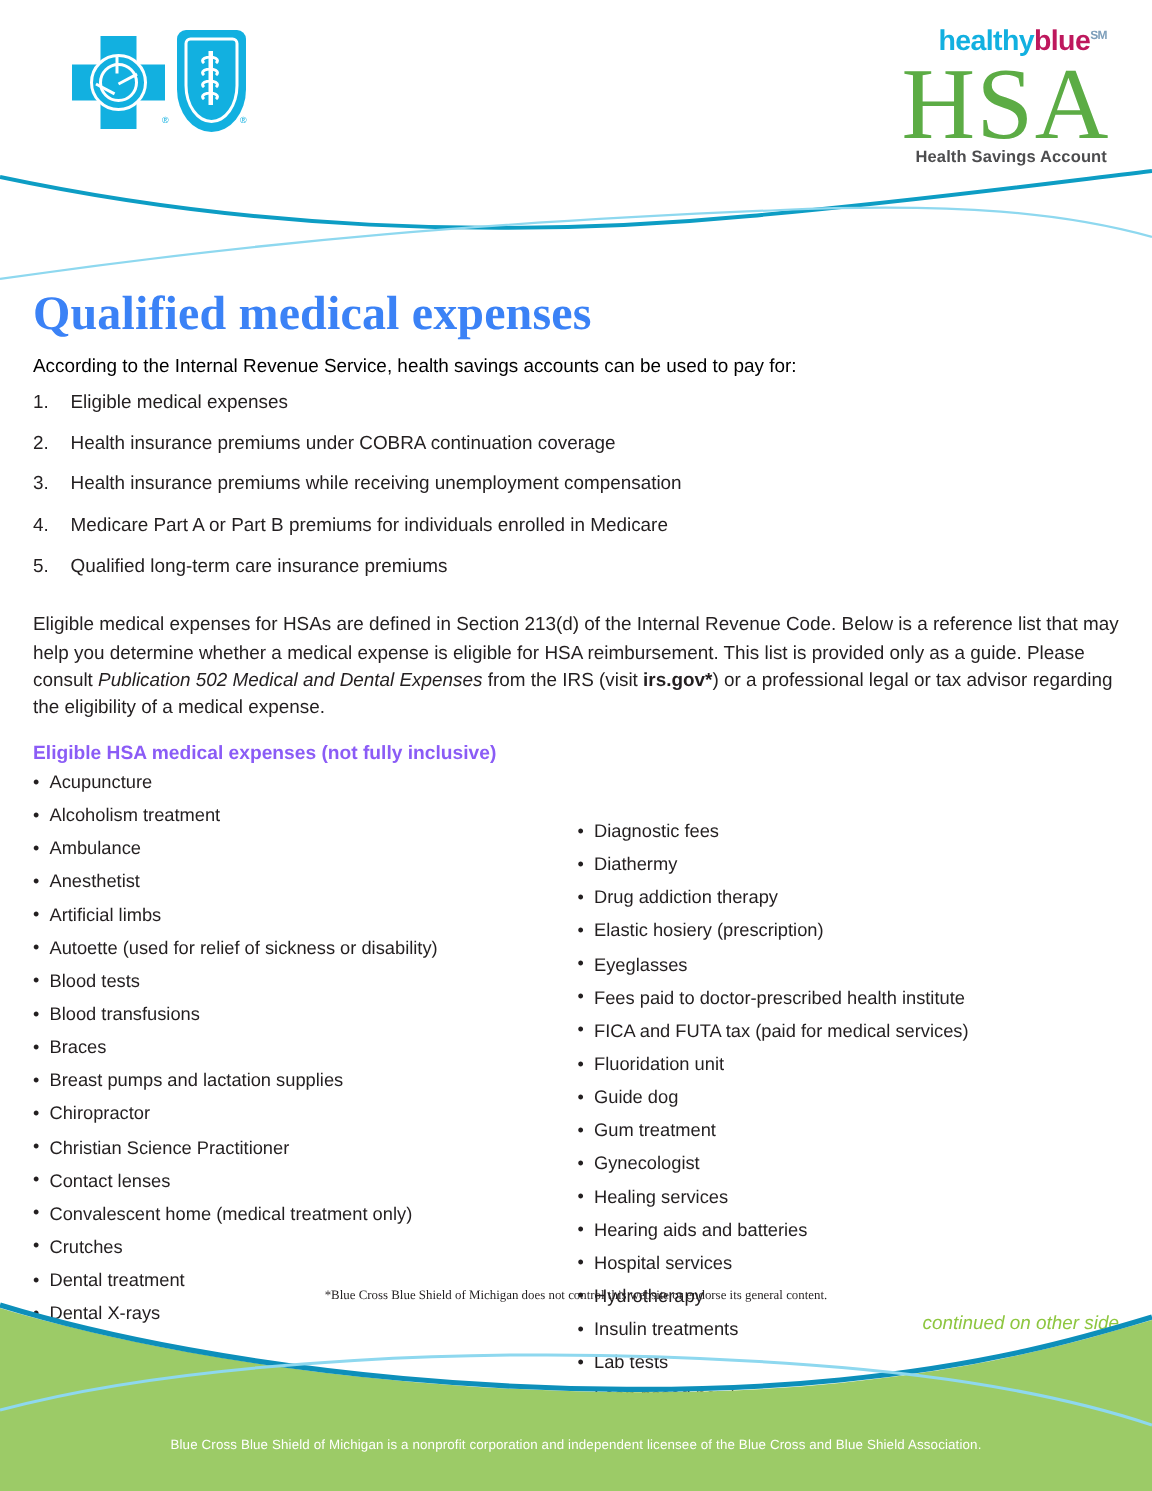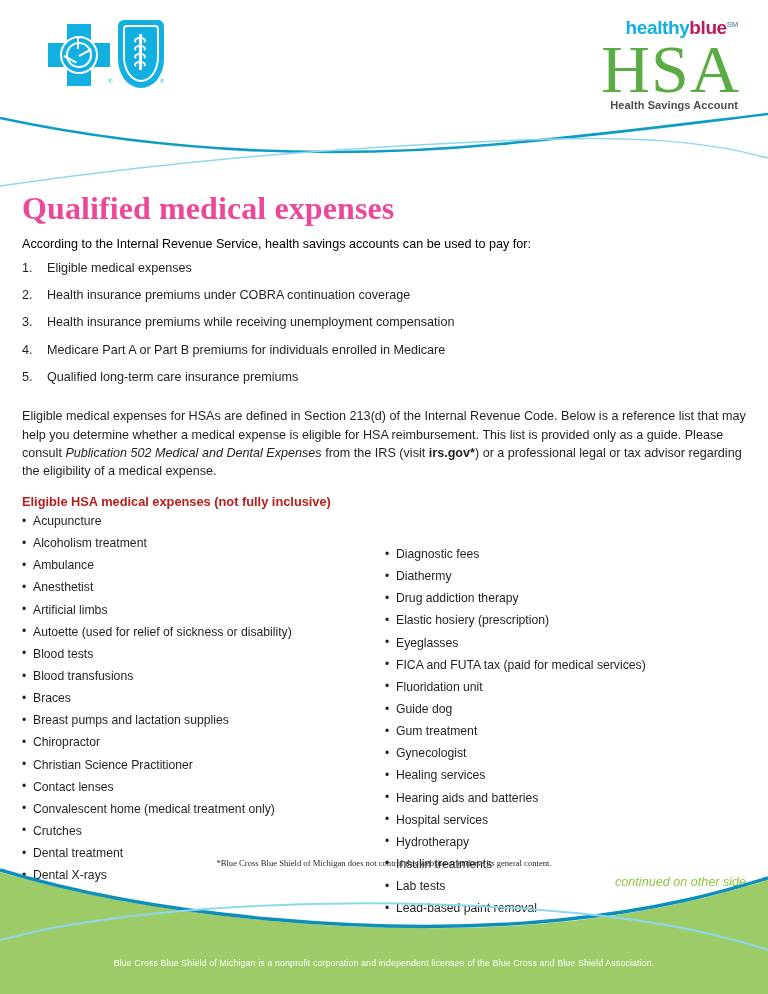--- a/index.html
+++ b/index.html
@@ -163,21 +163,21 @@
 
   
   #content {
     position: absolute;
     left: 22px; top: 192px;
     width: 726px;
   }
   #page-title {
     font-family: "Liberation Serif", serif;
     font-size: 32px;
-    color: #ec4899;
+    color: #3b82f6;
     line-height: 1.05;
     margin: 0 0 10px 0;
     letter-spacing: 0.1px;
   }
   #intro-line {
     font-size: 12.6px;
     line-height: 1.35;
     margin: 0 0 7px 0;
     color: #000000;
   }
@@ -203,21 +203,21 @@
     line-height: 1.45;
     margin: 0 0 14px 0;
     color: #231f20;
     max-width: 724px;
   }
   #body-paragraph .em { font-style: italic; }
   #body-paragraph .strong { font-weight: bold; }
 
   #eligible-heading {
     font-size: 12.8px;
-    color: #b91c1c;
+    color: #8b5cf6;
     margin: 0 0 3px 0;
     line-height: 1.3;
   }
 
   #expense-columns {
     display: flex;
     width: 726px;
   }
   .expense-col {
     width: 363px;
@@ -374,20 +374,21 @@
         <li>Dermatologist</li>
       </ul>
     </div>
     <div class="expense-col" id="right-col">
       <ul>
         <li>Diagnostic fees</li>
         <li>Diathermy</li>
         <li>Drug addiction therapy</li>
         <li>Elastic hosiery (prescription)</li>
         <li>Eyeglasses</li>
+        <li>Fees paid to doctor-prescribed health institute</li>
         <li>FICA and FUTA tax (paid for medical services)</li>
         <li>Fluoridation unit</li>
         <li>Guide dog</li>
         <li>Gum treatment</li>
         <li>Gynecologist</li>
         <li>Healing services</li>
         <li>Hearing aids and batteries</li>
         <li>Hospital services</li>
         <li>Hydrotherapy</li>
         <li>Insulin treatments</li>

